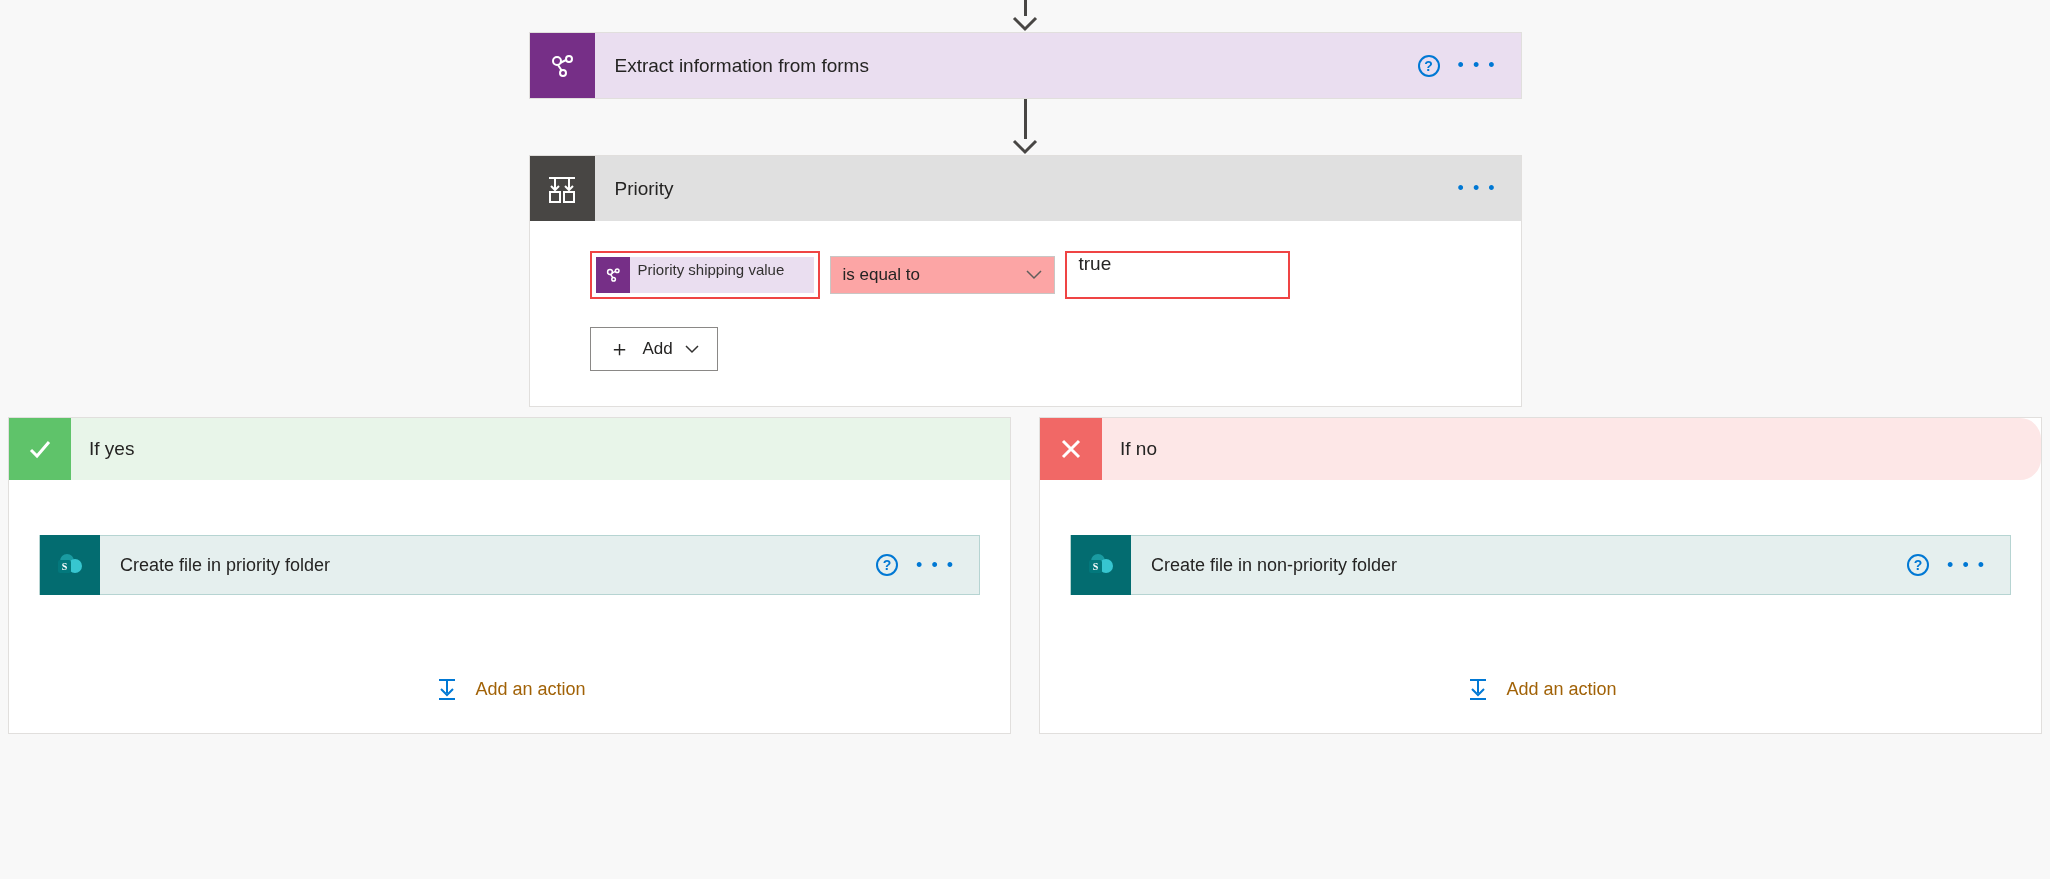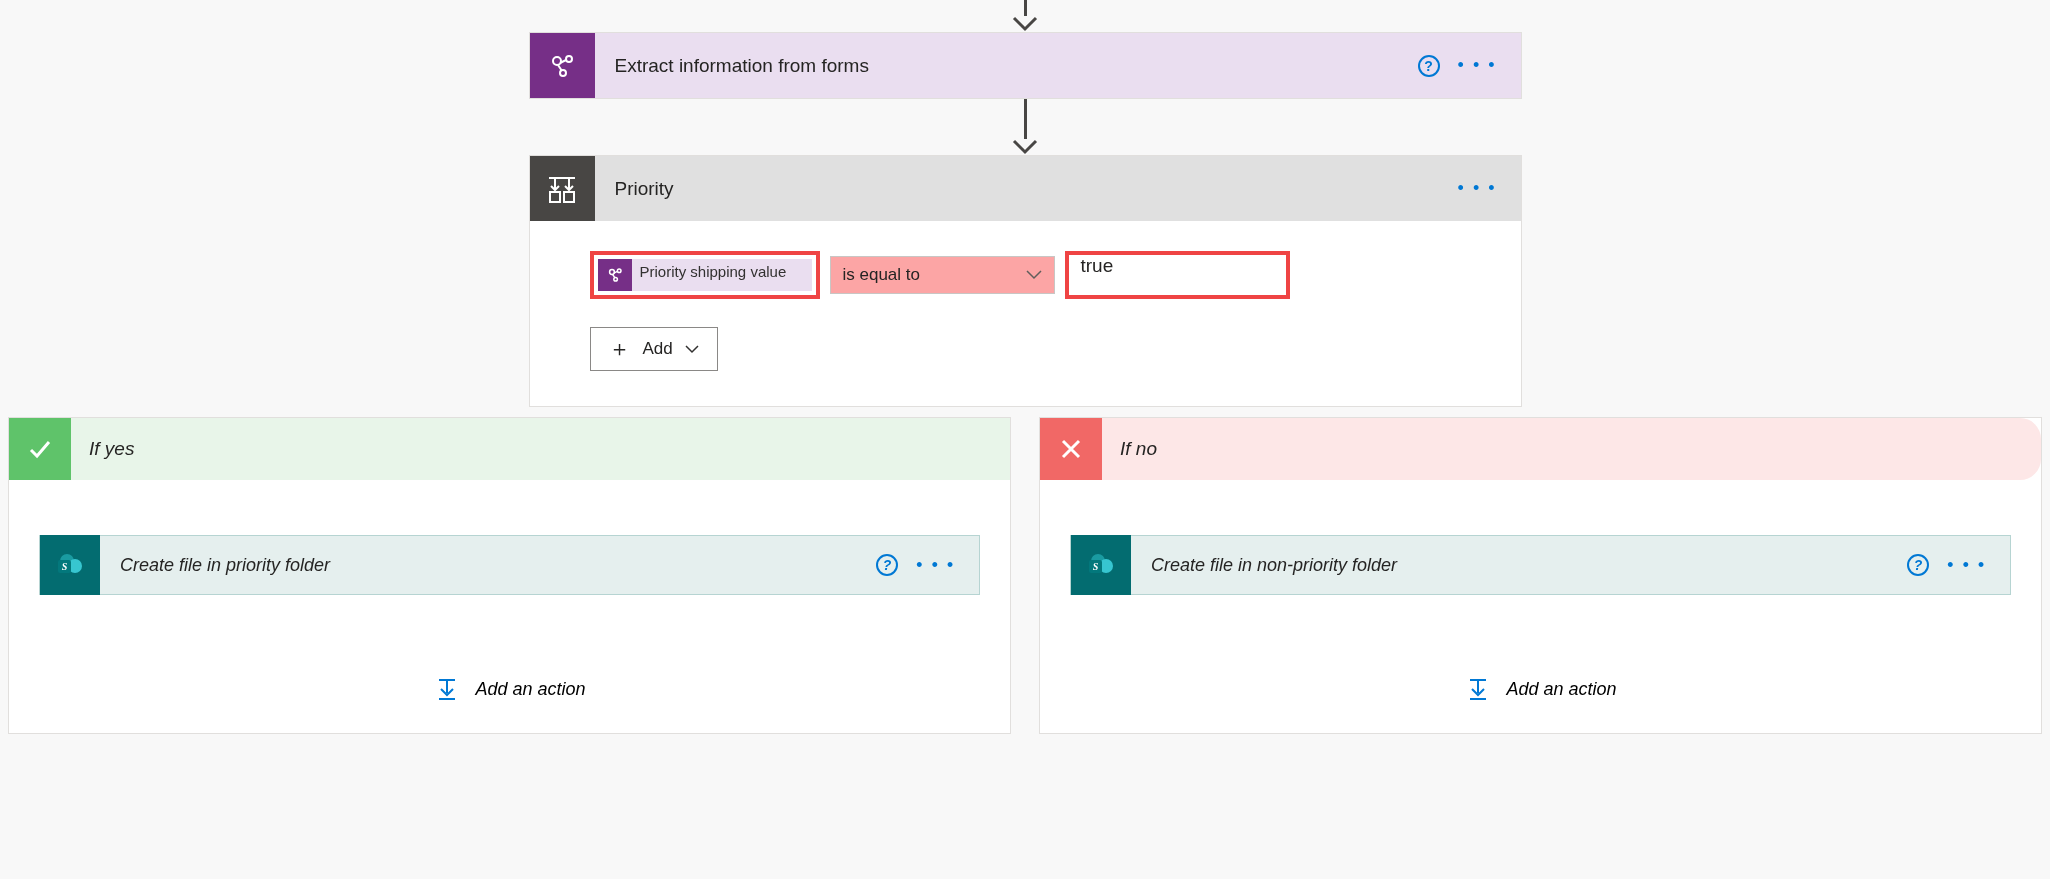--- a/index.html
+++ b/index.html
@@ -92,21 +92,21 @@
     padding: 30px 60px 35px 60px;
     background: #fff;
   }
   .cond-row {
     display: flex;
     align-items: stretch;
     gap: 10px;
     margin-bottom: 28px;
   }
   .operand-box {
-    border: 4px solid #ef4444;
+    border: 2px solid #ef4444;
     background: #fff;
     min-height: 48px;
     display: flex;
     align-items: stretch;
     padding: 0;
   }
   .left-operand { width: 230px; padding: 4px; }
   .token {
     display: flex;
     align-items: stretch;
@@ -173,21 +173,20 @@
     gap: 28px;
     width: 100%;
     padding: 10px 8px 0 8px;
   }
   .branch {
     flex: 1;
     border: 1px solid #e1dfdd;
     background: #fff;
     display: flex;
     flex-direction: column;
-    font-style: italic;
   }
   .branch-header {
     display: flex;
     align-items: center;
     height: 62px;
   }
   .branch-icon {
     width: 62px;
     height: 62px;
     display: flex;
@@ -226,21 +225,21 @@
     align-items: center;
     justify-content: center;
     color: #fff;
   }
   .action-title {
     flex: 1;
     padding-left: 20px;
     font-size: 18px;
   }
   .add-action-link {
-    color: #000000;
+    color: #a16207;
     display: flex;
     align-items: center;
     gap: 14px;
     font-size: 18px;
     cursor: pointer;
   }
   .add-action-icon svg { display:block; }
 </style>
 </head>
 <body>

